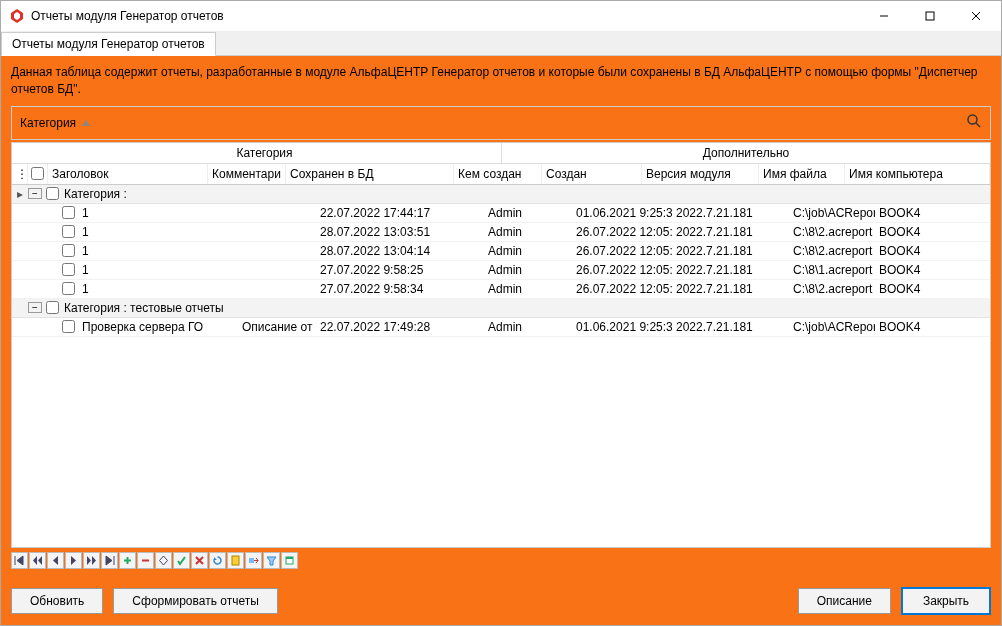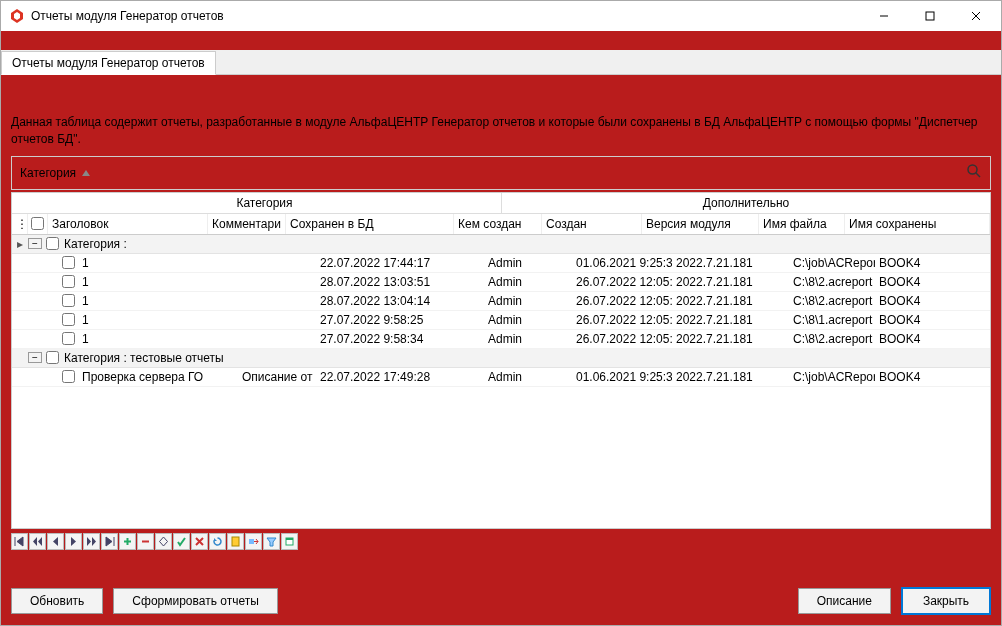--- a/index.html
+++ b/index.html
@@ -1,27 +1,27 @@
 <!DOCTYPE html>
 <html><head>
 <meta charset="utf-8">
 <style>
 * { box-sizing: border-box; margin: 0; padding: 0; }
 body { font-family: "Segoe UI", Tahoma, sans-serif; font-size: 12px; background: #fff; color: #000; }
-.window { width: 1002px; height: 626px; border: 1px solid #aaa; display: flex; flex-direction: column; background: #b91c1c; gap: 19px; }
+.window { width: 1002px; height: 626px; border: 1px solid #aaa; display: flex; flex-direction: column; background: #f97316; }
 .titlebar { height: 30px; display: flex; align-items: center; padding: 0 2px 0 8px; background: #fff; }
 .titlebar-icon { width: 16px; height: 16px; margin-right: 6px; }
 .titlebar-title { flex: 1; font-size: 12px; }
 .win-controls { display: flex; }
 .win-btn { width: 46px; height: 30px; display: flex; align-items: center; justify-content: center; background: transparent; border: none; }
 .tabs { display: flex; background: #f0f0f0; border-bottom: 1px solid #ccc; }
 .tab { padding: 4px 10px; border: 1px solid #ccc; border-bottom: none; background: #f4f4f4; margin-right: -1px; cursor: pointer; position: relative; top: 1px; }
 .tab.active { background: #fff; border-bottom: 1px solid #fff; }
 .content { flex: 1; display: flex; flex-direction: column; padding: 8px 10px; overflow: hidden; }
-.description { font-size: 12px; line-height: 1.4; margin-bottom: 8px; margin-top: 12px; }
+.description { font-size: 12px; line-height: 1.4; margin-bottom: 8px; }
 .group-panel { border: 1px solid #ccc; padding: 6px 8px; display: flex; align-items: center; justify-content: space-between; margin-bottom: 2px; }
 .group-chip { display: inline-flex; align-items: center; gap: 6px; }
 .sort-tri { width: 0; height: 0; border-left: 4px solid transparent; border-right: 4px solid transparent; border-bottom: 6px solid #888; display: inline-block; }
 .search-icon { font-size: 16px; cursor: pointer; }
 .grid-wrap { flex: 1; border: 1px solid #ccc; overflow: auto; display: flex; flex-direction: column; }
 .bands { display: flex; background: #fff; border-bottom: 1px solid #ddd; }
 .band { text-align: center; padding: 3px 0; font-size: 12px; }
 .band.main { width: 474px; border-right: 1px solid #ddd; }
 .band.extra { flex: 1; }
 .cols { display: flex; background: #fff; border-bottom: 1px solid #ccc; }
@@ -119,21 +119,21 @@
         <div class="col c-chk">
             <input type="checkbox" style="">
           </div>
         <div class="col c-title">Заголовок</div>
         <div class="col c-comment">Комментари</div>
         <div class="col c-saved">Сохранен в БД</div>
         <div class="col c-by">Кем создан</div>
         <div class="col c-created">Создан</div>
         <div class="col c-ver">Версия модуля</div>
         <div class="col c-file">Имя файла</div>
-        <div class="col c-comp">Имя сохранены</div>
+        <div class="col c-comp">Имя компьютера</div>
       </div>
       <div class="rows" id="rows-host">
           <div class="group-row">
             <span class="indicator">▸</span>
             <span class="expander">−</span>
             <span class="gchk">
               <input type="checkbox" style="">
             </span>
             <span class="glabel">Категория :</span>
           </div>

